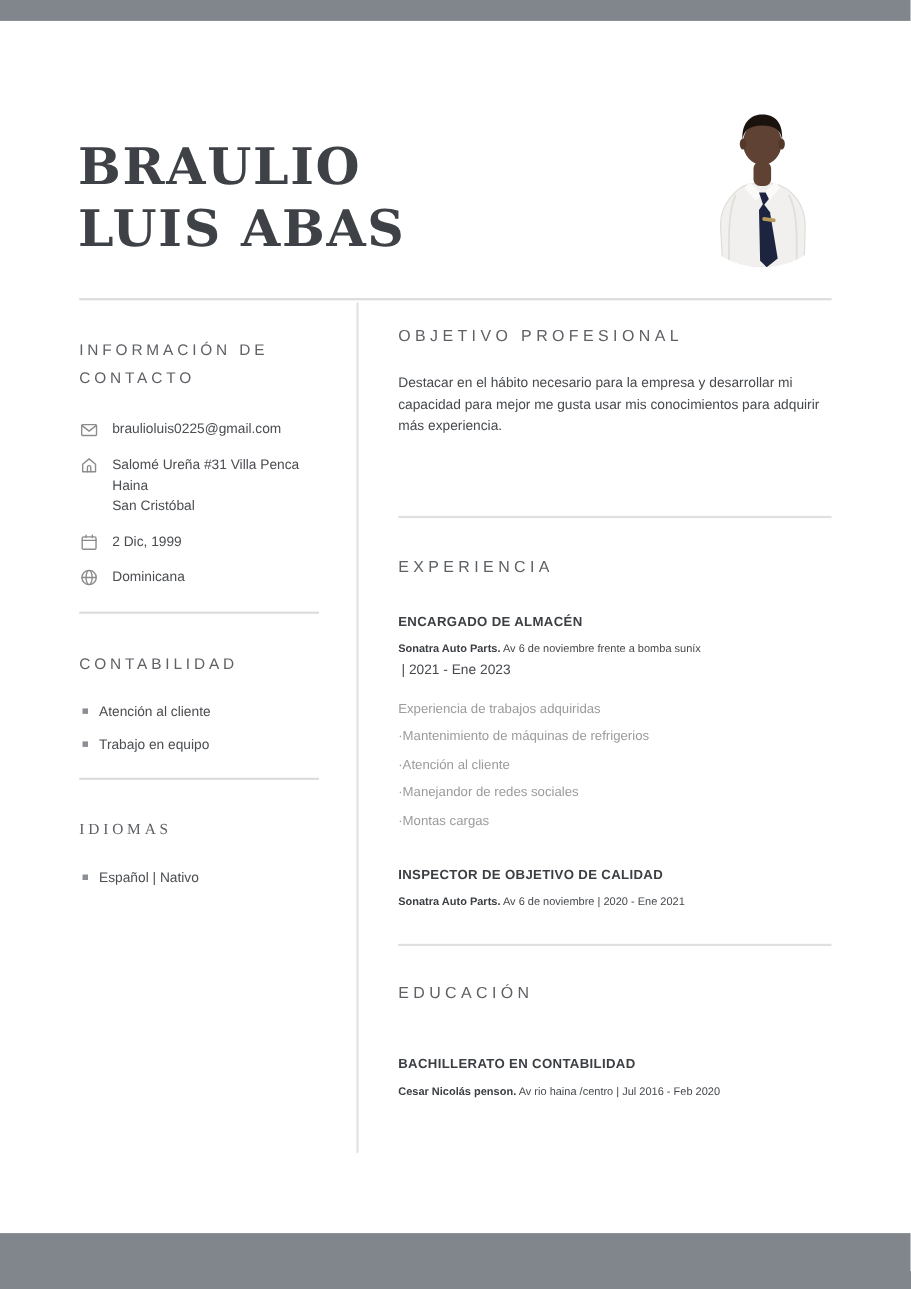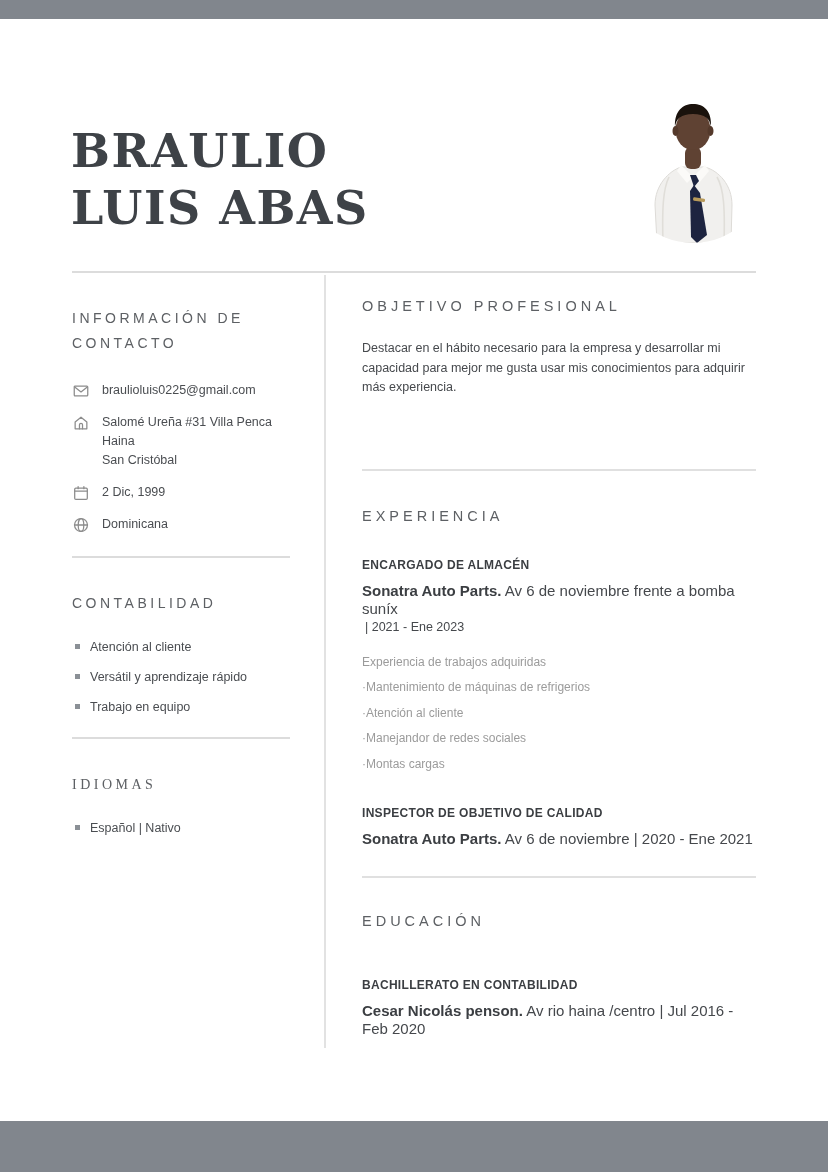--- a/index.html
+++ b/index.html
@@ -57,21 +57,21 @@
   .left-col h2.lang-t{margin-top:33px;font-family:Liberation Serif, serif;}
 
   
   .objective-text{font-size:12.5px;line-height:19.5px;color:#46494d;margin-top:20px;}
   .rdiv{height:2px;background:#e0e0e0;border:0;margin:0;}
   .rdiv.r1{margin-top:71px;}
   .rdiv.r2{margin-top:28px;}
   .exp-title{margin-top:33px;}
   .job{margin-top:29px;}
   .job-role{font-size:12px;font-weight:700;color:#3b3e42;letter-spacing:.3px;}
-  .job-sub{font-size:15px;line-height:18px;color:#45484c;margin-top:10px;}
+  .job-sub{font-size:10px;line-height:18px;color:#45484c;margin-top:10px;}
   .job-sub .b{font-weight:700;color:#3b3e42;}
   .job-dates{font-size:12.5px;line-height:18px;color:#45484c;padding-left:3px;}
   .job-points{list-style:none;margin:14px 0 0 0;padding:0;}
   .job-points li{font-size:12px;line-height:25.5px;color:#9b9b9b;}
   .edu-title{margin-top:31px;}
   .edu-item{margin-top:44px;}
 
   svg .st{stroke:#8c8c8c;stroke-width:1.4;fill:none;stroke-linecap:round;stroke-linejoin:round;}
 </style>
 </head>
@@ -176,21 +176,20 @@
         </span>
         <div class="c-text">Dominicana</div>
       </div>
     </div>
 
     <hr class="sub-div after-contact">
 
     <h2 class="sec-title skills-t">CONTABILIDAD</h2>
     <ul class="bullet-list">
       <li>Atención al cliente</li>
-      <li>Versátil y aprendizaje rápido</li>
       <li>Trabajo en equipo</li>
     </ul>
 
     <hr class="sub-div after-skills">
 
     <h2 class="sec-title lang-t">IDIOMAS</h2>
     <ul class="bullet-list">
       <li>Español | Nativo</li>
     </ul>
 

